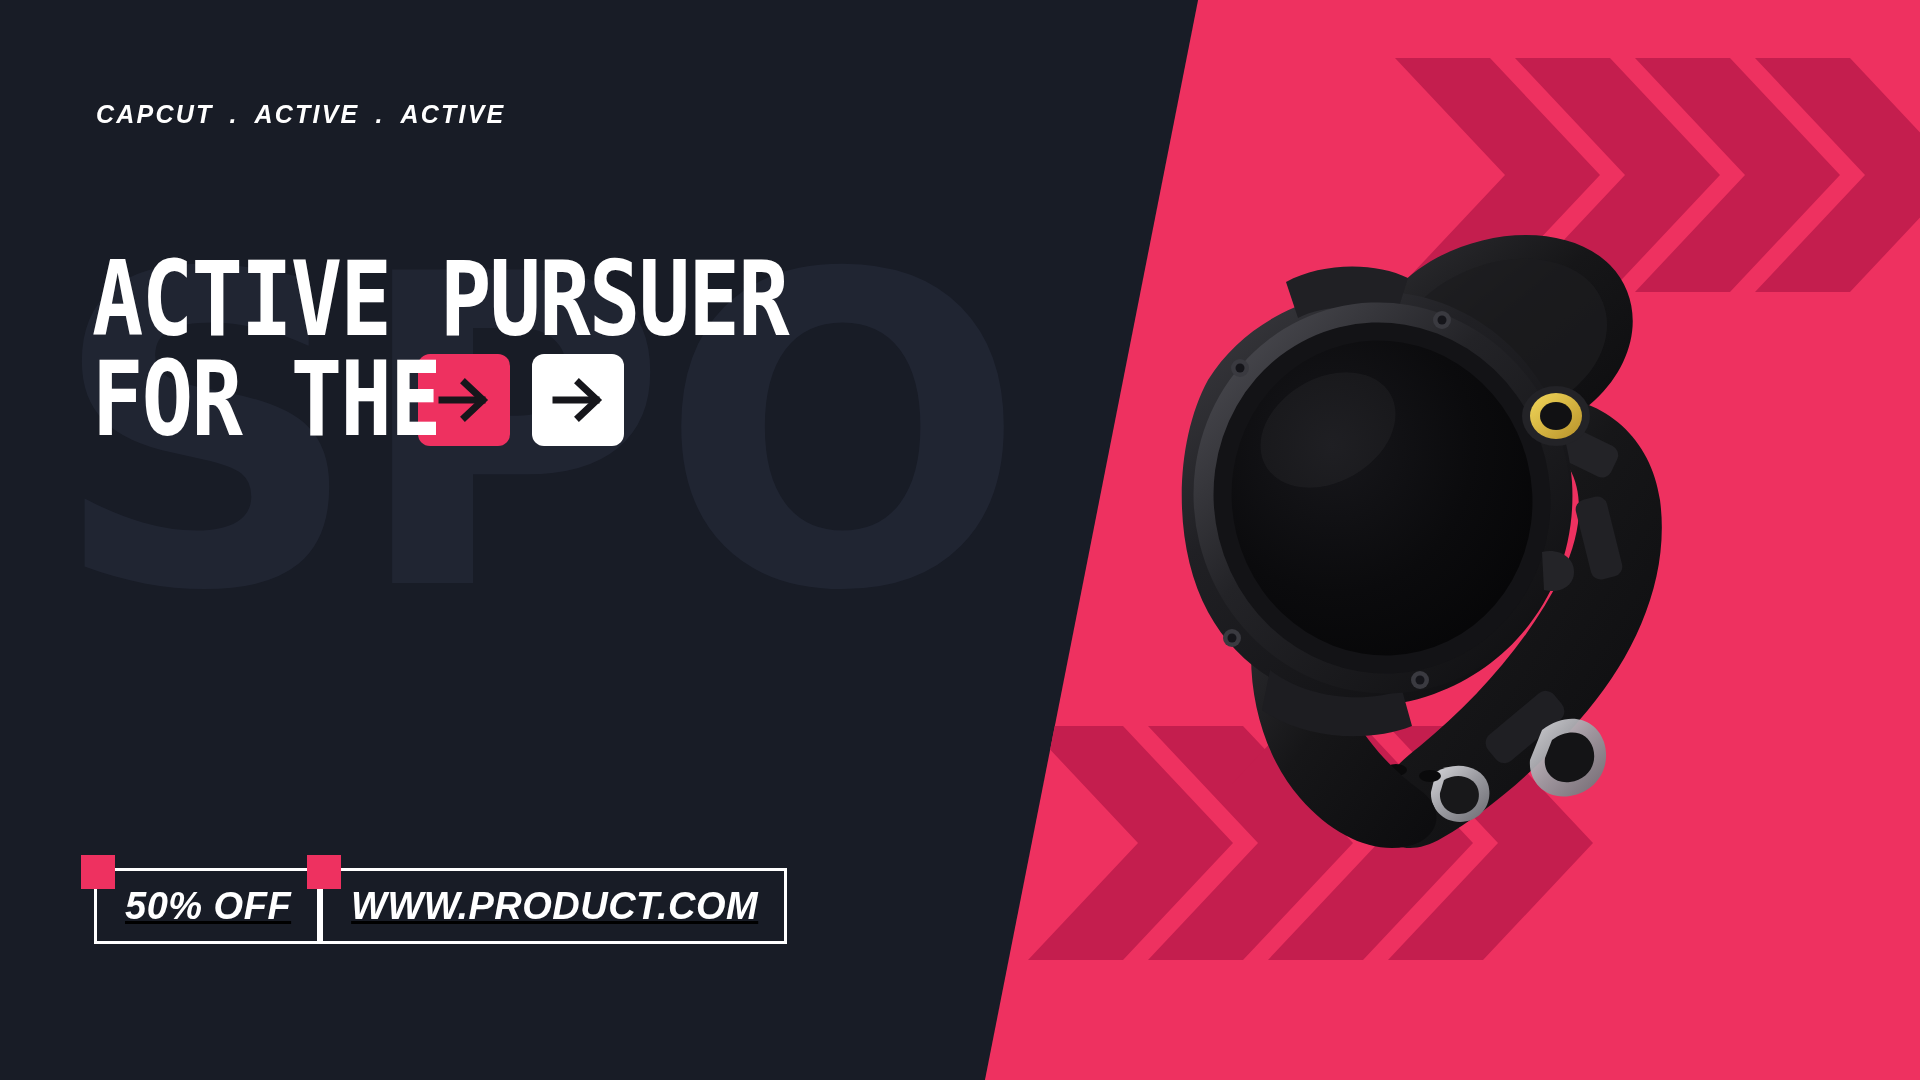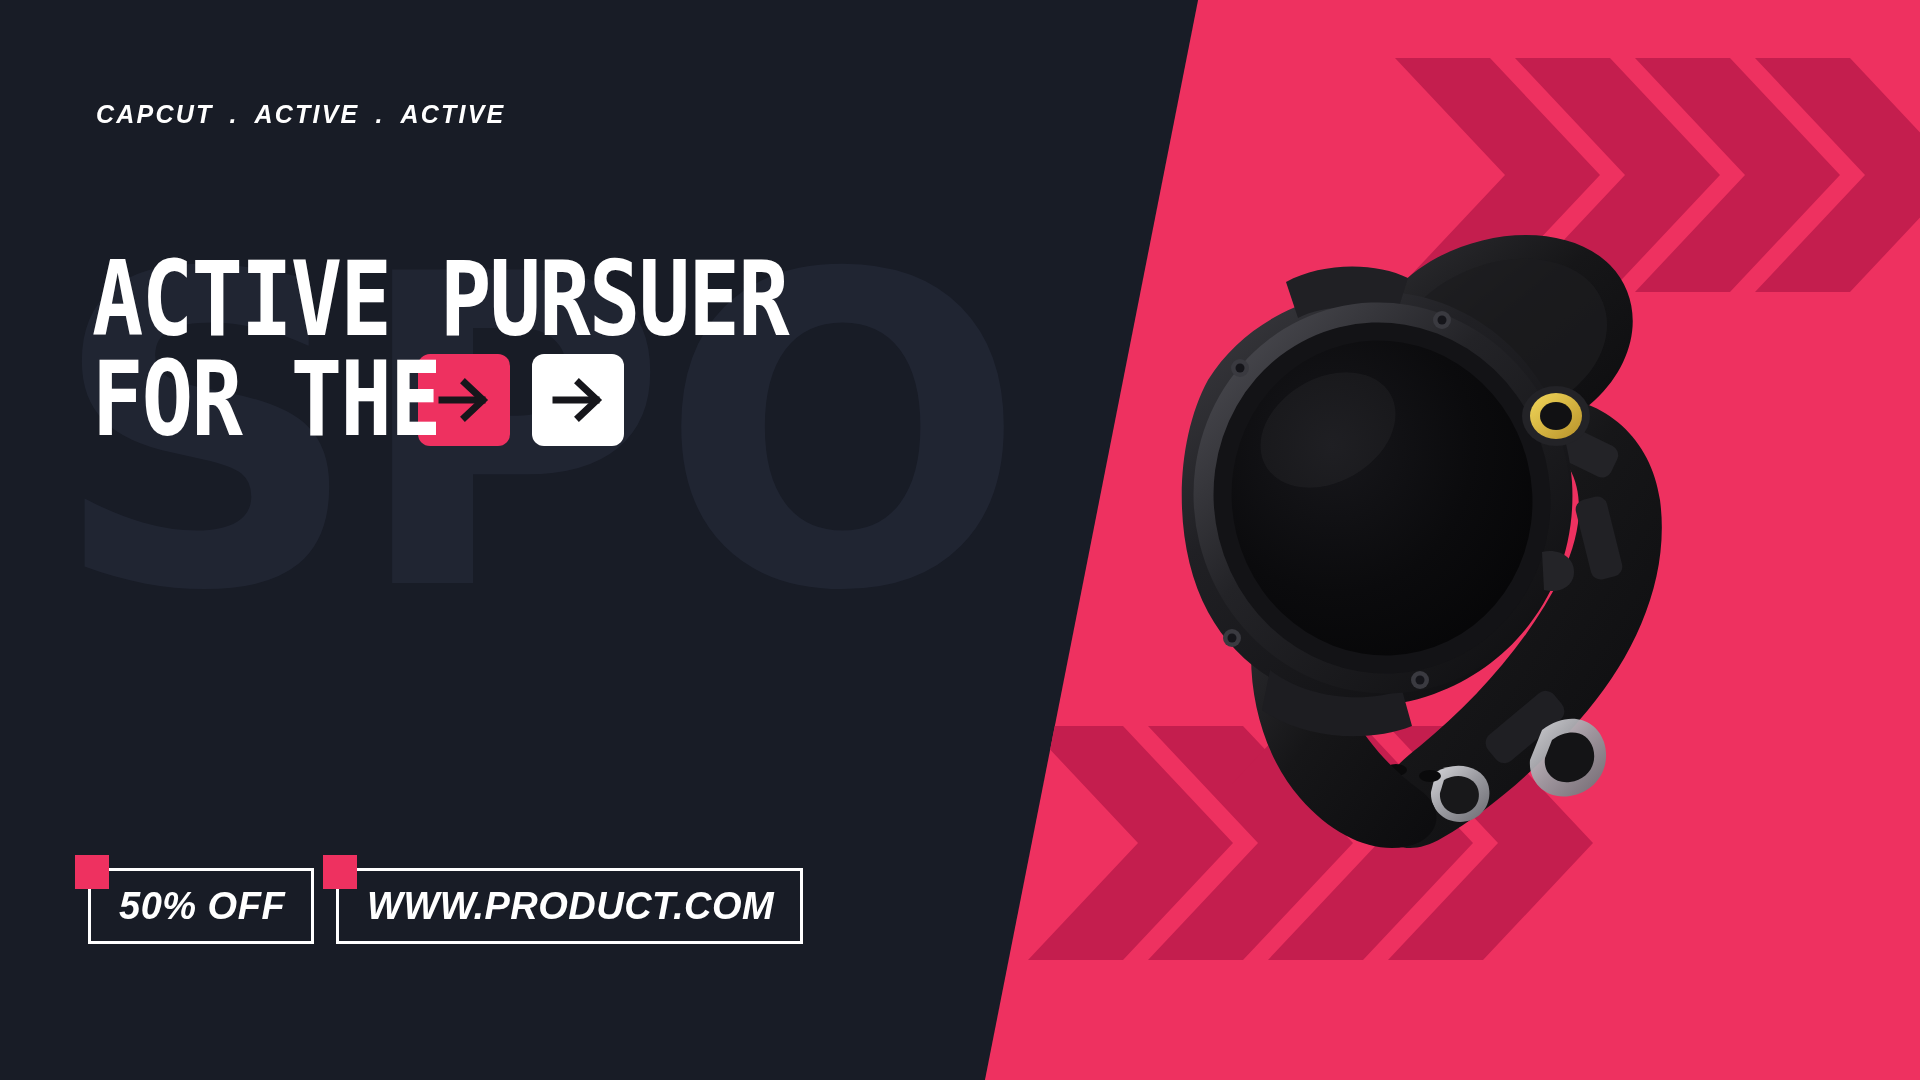--- a/index.html
+++ b/index.html
@@ -105,22 +105,22 @@
     color:#ffffff;
     font-size:34px;
     font-weight:bold;
     font-style:italic;
     line-height:1.48;
     letter-spacing:0.1px;
   }
 
   .cta-row {
     position:absolute;
-    left:88px; top:868px;
-    display:flex; align-items:flex-start; gap:22px;
+    left:94px; top:868px;
+    display:flex; align-items:flex-start; text-decoration:underline;
   }
   .cta {
     position:relative;
     border:3px solid #ffffff;
     padding:16px 26px 16px 28px;
     color:#ffffff;
     font-size:38px;
     font-weight:bold;
     font-style:italic;
     letter-spacing:0.5px;

